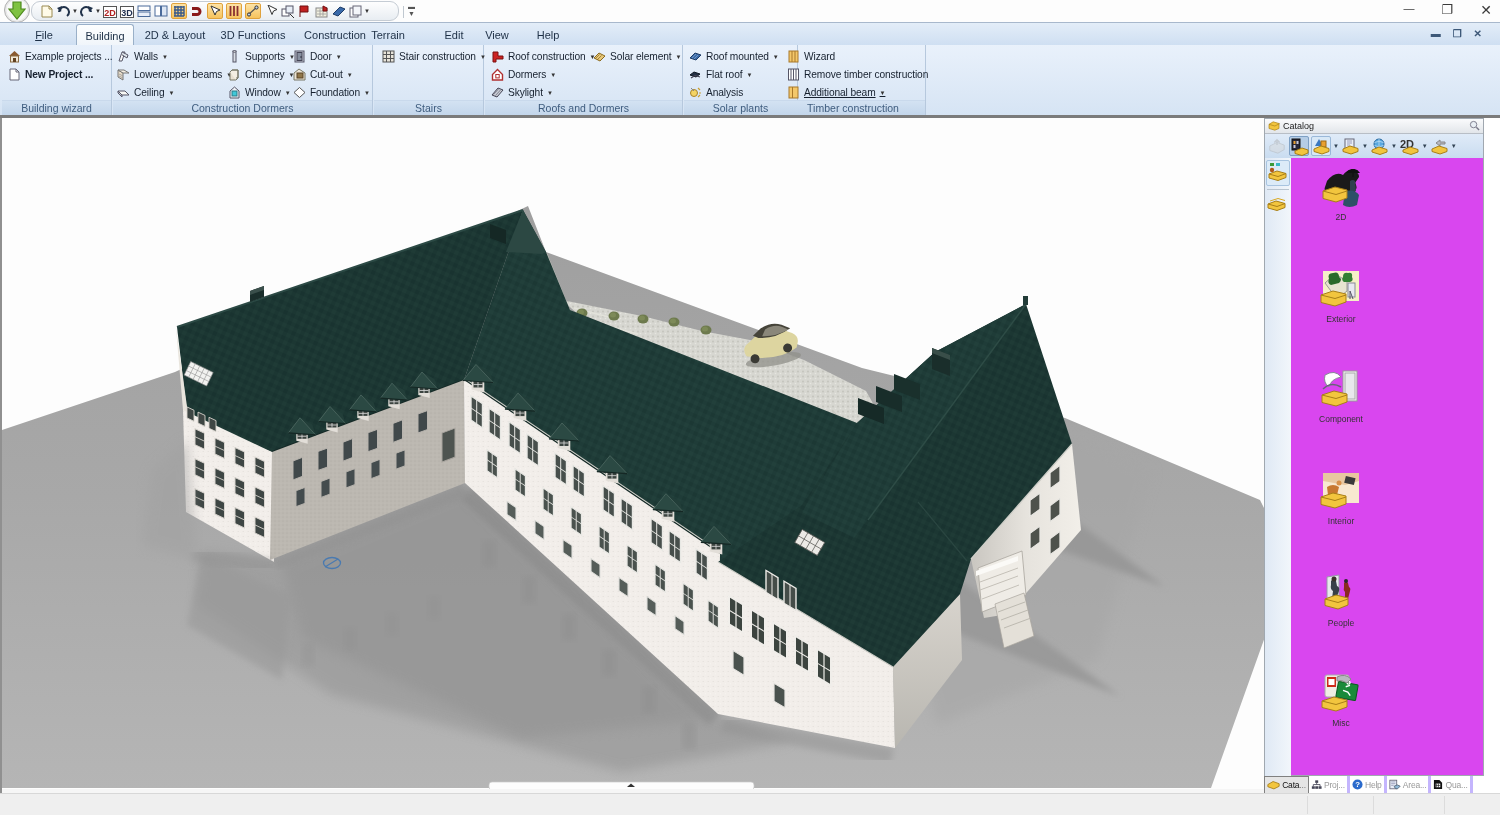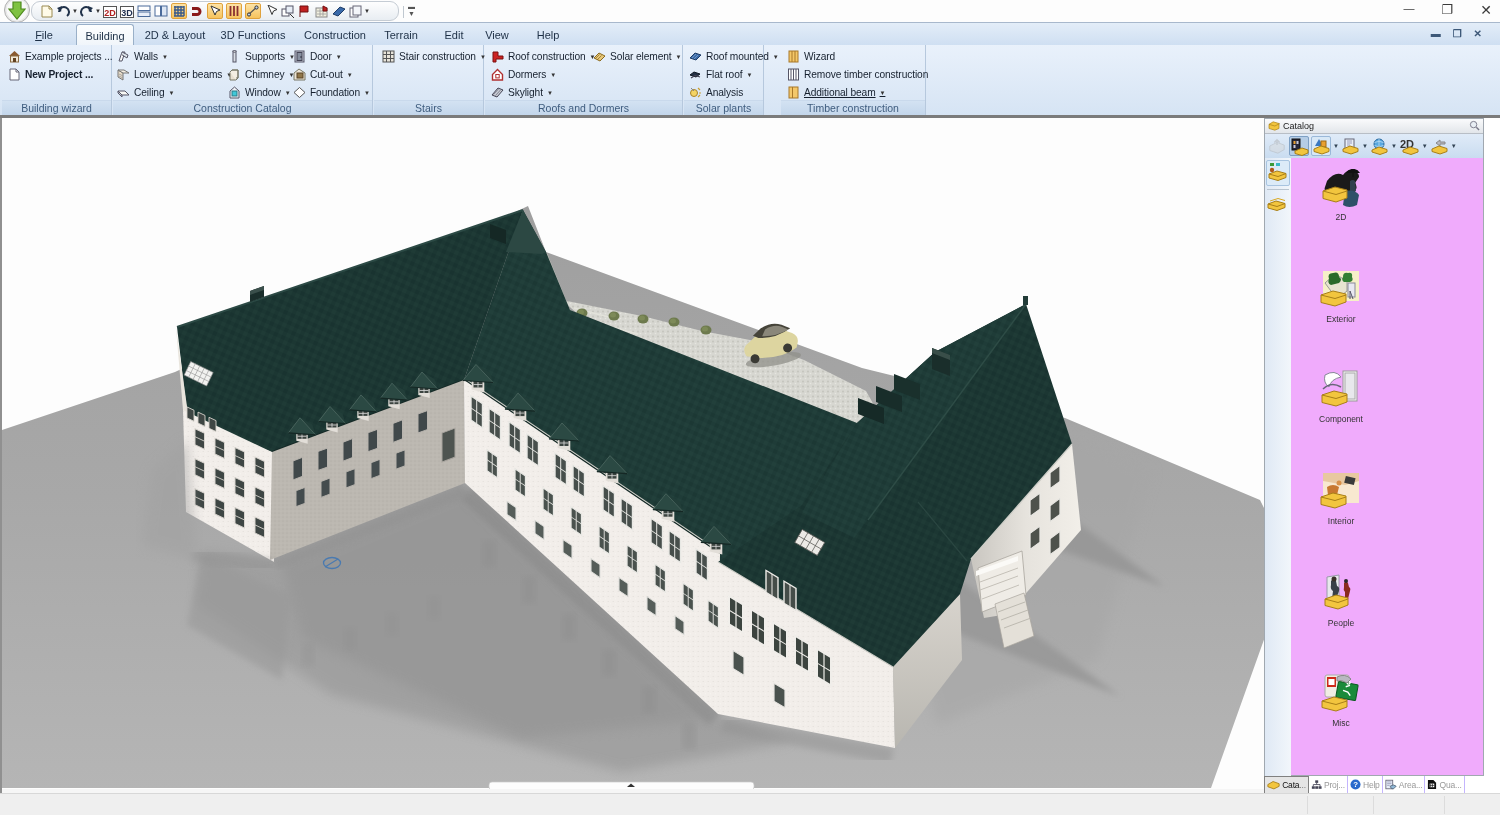--- a/index.html
+++ b/index.html
@@ -20,29 +20,29 @@
 #ribbon{position:absolute;left:0;top:45px;width:1500px;height:70px;background:linear-gradient(#e9f1fb,#d6e4f4);}
 .rgroup{position:absolute;top:0;height:70px;border-right:1px solid #b6c8dd;}
 .rgl{position:absolute;left:0;bottom:0;width:100%;height:15px;background:linear-gradient(#d3e2f2,#c3d6eb);font-size:10.5px;color:#3e5c7e;text-align:center;line-height:15px;border-top:1px solid #c9d9ec;}
 .rbtn{position:absolute;height:17px;display:flex;align-items:center;font-size:10.2px;color:#16202e;white-space:nowrap;letter-spacing:-0.1px;}
 .rbtn .ic{width:13px;height:13px;margin-right:4px;flex:none;}
 .rbtn .da{font-size:6px;color:#333;margin-left:4px;}
 #ribline{position:absolute;left:0;top:115px;width:1500px;height:3px;background:#7b7b7b;}
 
 #viewport{position:absolute;left:0;top:118px;width:1264px;height:675px;background:#fff;border-left:2px solid #909090;}
 
-#catalog{position:absolute;left:1264px;top:118px;width:220px;height:658px;background:#f0abfc;border:1px solid #a0a8b0;}
+#catalog{position:absolute;left:1264px;top:118px;width:220px;height:658px;background:#d946ef;border:1px solid #a0a8b0;}
 #cat-title{position:absolute;left:0;top:0;width:218px;height:15px;background:linear-gradient(#fafbfc,#e2e6ea);border-bottom:1px solid #b8bec6;font-size:9px;color:#222;line-height:14px;}
 #cat-tools{position:absolute;left:0;top:15px;width:218px;height:24px;background:linear-gradient(#e0ebf8,#c9dcf0);display:flex;align-items:center;}
 #cat-rail{position:absolute;left:0;top:39px;width:26px;height:619px;background:linear-gradient(90deg,#dfe9f5,#f2f6fb);}
 .bigicon{position:absolute;left:52px;width:48px;height:42px;}
 .biglabel{position:absolute;left:12px;width:128px;text-align:center;font-size:8.5px;color:#333;}
 
 #btabs{position:absolute;left:1264px;top:776px;width:226px;height:17px;background:#fff;display:flex;font-size:8.5px;color:#999;}
-.btab{height:17px;display:flex;align-items:center;padding:0 2px;border-right:1px solid #c4b5fd;white-space:nowrap;letter-spacing:-0.2px;}
+.btab{height:17px;display:flex;align-items:center;padding:0 2px;border-right:3px solid #c4b5fd;white-space:nowrap;letter-spacing:-0.2px;}
 .btab.active{border:1px solid #808080;border-bottom:none;background:#e5e5e5;color:#111;}
 #statusbar{position:absolute;left:0;top:793px;width:1500px;height:22px;background:#efefef;border-top:1px solid #d8d8d8;}
 .ssep{position:absolute;top:2px;height:18px;width:1px;background:#dcdcdc;}
 .cti{margin:0 1px;}
 .cdd{font-size:6px;color:#345;margin:0 1px;}
 </style></head>
 <body>
 
 <div id="titlebar">
 <svg class="abs" style="left:4px;top:-2px" width="46" height="27" viewBox="0 0 46 27">
@@ -167,21 +167,21 @@
       <span style="font-size:14px">✕</span>
     </div>
 </div>
 
 <div id="menubar">
 <div class="mtab" style="left:28px;width:32px;"><span style="text-decoration:underline">F</span>ile</div>
 <div class="mtab active" style="left:76px;width:58px;">Building</div>
 <div class="mtab" style="left:142px;width:66px;">2D &amp; Layout</div>
 <div class="mtab" style="left:218px;width:70px;">3D Functions</div>
 <div class="mtab" style="left:302px;width:66px;">Construction</div>
-<div class="mtab" style="left:380px;width:42px;text-align:center;">Terrain</div>
+<div class="mtab" style="left:367px;width:42px;text-align:center;">Terrain</div>
 <div class="mtab" style="left:440px;width:28px;">Edit</div>
 <div class="mtab" style="left:482px;width:30px;">View</div>
 <div class="mtab" style="left:532px;width:32px;">Help</div>
 </div>
 <div id="mdictl">
     <span>▬</span>
     <span>❒</span>
     <span>✕</span>
   </div>
 
@@ -232,21 +232,21 @@
           <rect x="4" y="2.5" width="5" height="8" fill="#8890a0" stroke="#445"></rect>
           <circle cx="8" cy="7" r="0.8" fill="#223"></circle>
         </svg>Door<span class="da">▼</span></div>
  <div class="rbtn" style="left:180px;top:21px;"><svg class="ic" viewBox="0 0 13 13">
           <path d="M1 5 l5 -4 l6 4 v7 h-11z" fill="#ece4d4" stroke="#776"></path>
           <rect x="4" y="5" width="6" height="5" fill="#90774a" stroke="#5a4526"></rect>
         </svg>Cut-out<span class="da">▼</span></div>
  <div class="rbtn" style="left:180px;top:39px;"><svg class="ic" viewBox="0 0 13 13">
           <path d="M6.5 1.5 L12 6.5 L6.5 11.5 L1 6.5 Z" fill="#fff" stroke="#555"></path>
         </svg>Foundation<span class="da">▼</span></div>
- <div class="rgl">Construction Catalog</div>
+ <div class="rgl">Construction Dormers</div>
 </div>
 
 <div class="rgroup" style="left:374px;width:110px;">
  <div class="rbtn" style="left:8px;top:3px;"><svg class="ic" viewBox="0 0 13 13">
           <rect x="1" y="1" width="11" height="11" fill="#e8e4da" stroke="#555"></rect>
           <path d="M1 4.5 h11 M1 8.5 h11 M4.5 1 v11 M8.5 1 v11" stroke="#555" stroke-width="1"></path>
         </svg>Stair construction<span class="da">▼</span></div>
  <div class="rgl">Stairs</div>
 </div>
 
@@ -262,21 +262,21 @@
           <path d="M1.5 6.5 L6.5 1.5 L11.5 6.5 V12 H1.5 Z" fill="#fff" stroke="#b03030" stroke-width="1.4"></path>
           <rect x="4.8" y="6.5" width="3.4" height="3.4" fill="#fff" stroke="#b03030"></rect>
         </svg>Dormers<span class="da">▼</span></div>
  <div class="rbtn" style="left:6px;top:39px;"><svg class="ic" viewBox="0 0 13 13">
           <path d="M1 9 L7 2 L12 4 L6 11 Z" fill="#c8ccd4" stroke="#445"></path>
           <path d="M2.5 8.5 L7.5 3 M4.5 9.5 L9.5 4" stroke="#667" stroke-width="0.7"></path>
         </svg>Skylight<span class="da">▼</span></div>
  <div class="rgl">Roofs and Dormers</div>
 </div>
 
-<div class="rgroup" style="left:684px;width:80px;">
+<div class="rgroup" style="left:684px;width:114px;">
  <div class="rbtn" style="left:5px;top:3px;"><svg class="ic" viewBox="0 0 13 13">
           <path d="M1 8 L6 3 L12 5 L7 10 Z" fill="#3a6aaa" stroke="#1e3c66"></path>
           <path d="M3 8 l4 -4 M5 9 l4 -4" stroke="#88aacc" stroke-width="0.7"></path>
         </svg>Roof mounted<span class="da">▼</span></div>
  <div class="rbtn" style="left:5px;top:21px;"><svg class="ic" viewBox="0 0 13 13">
           <path d="M1 7 L5 4 L11 6 L7 9 Z" fill="#223044" stroke="#101824"></path>
           <path d="M2 10 l4 -2.5 l5 1.5" fill="none" stroke="#445" stroke-width="1.2"></path>
         </svg>Flat roof<span class="da">▼</span></div>
  <div class="rbtn" style="left:5px;top:39px;"><svg class="ic" viewBox="0 0 13 13">
           <circle cx="5" cy="7" r="3.5" fill="#f4d464" stroke="#a8832a"></circle>

